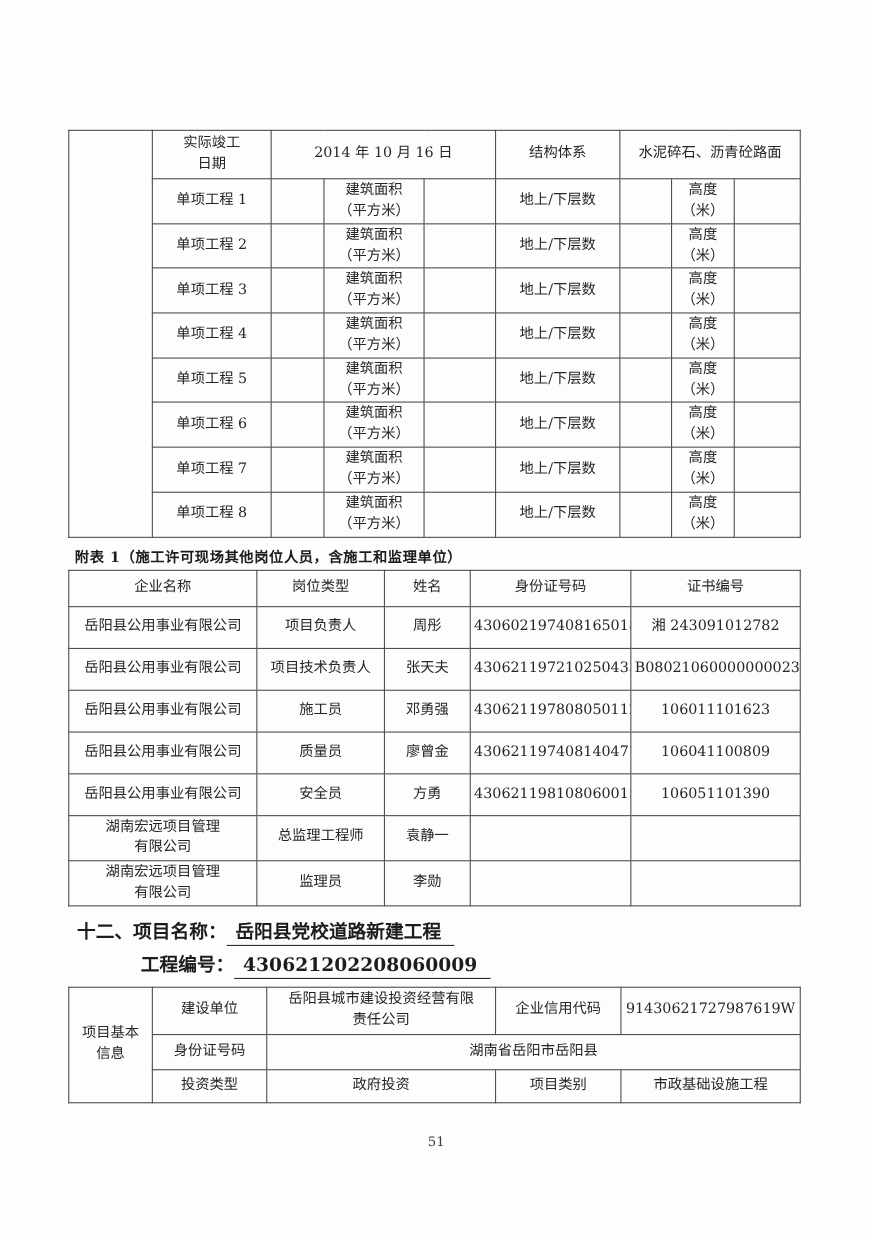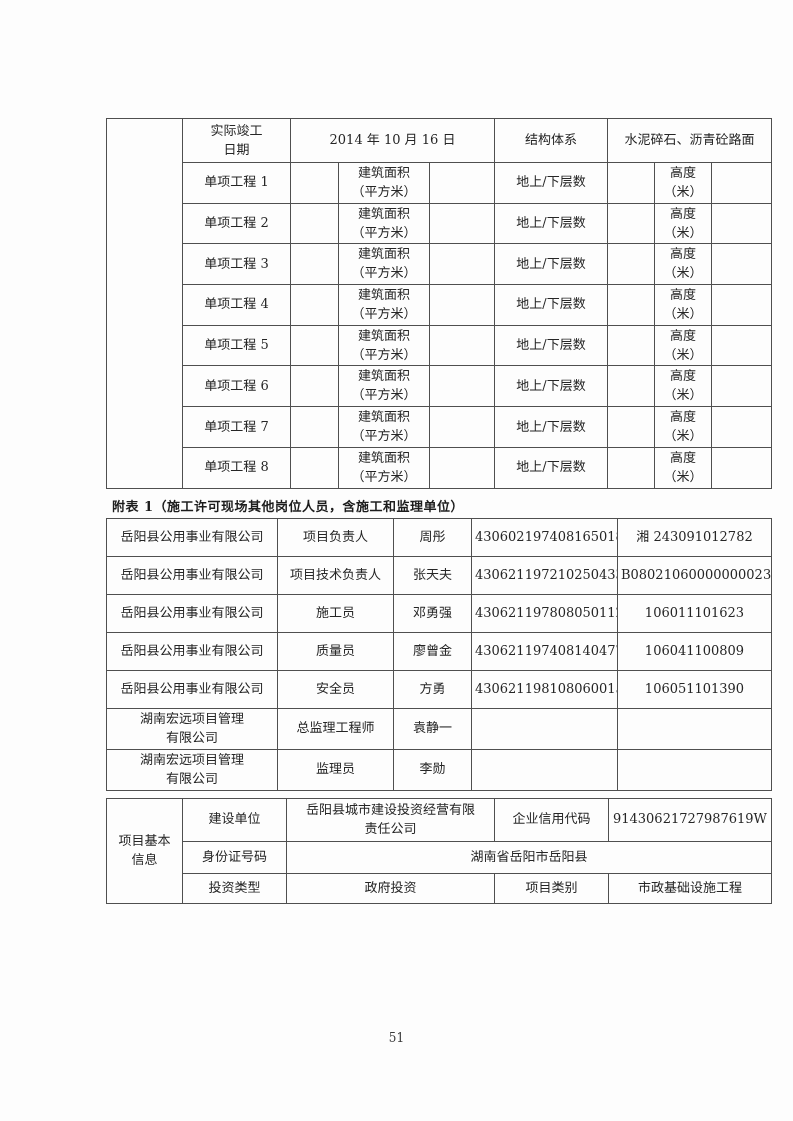--- a/index.html
+++ b/index.html
@@ -8,21 +8,20 @@
     font-family: "DejaVu Serif", "Liberation Serif", serif;
     color: #1f1f1f;
   }
   .page {
     position: relative;
     width: 793px;
     height: 1121px;
     margin: 0 auto;
     background: #fdfdfd;
     overflow: hidden;
-    padding-left: 44px;
   }
   table.doc-table {
     border-collapse: collapse;
     table-layout: fixed;
     width: 665px;
     margin-left: 62px;
   }
   table.doc-table td {
     border: 1px solid #4f4f4f;
     text-align: center;
@@ -203,20 +202,27 @@
 
   <table class="doc-table" id="appendix-table">
     <colgroup>
       <col style="width:171px">
         <col style="width:116px">
         <col style="width:78px">
       <col style="width:146px">
         <col style="width:154px">
     </colgroup>
     <tbody>
+        <tr class="hdr">
+      <td>企业名称</td>
+      <td>岗位类型</td>
+      <td>姓名</td>
+      <td>身份证号码</td>
+      <td>证书编号</td>
+    </tr>
     <tr class="r">
       <td class="preline">岳阳县公用事业有限公司</td>
       <td>项目负责人</td>
       <td>周彤</td>
       <td>430602197408165018</td>
       <td>湘 243091012782</td>
     </tr>
     <tr class="r">
       <td class="preline">岳阳县公用事业有限公司</td>
       <td>项目技术负责人</td>
@@ -257,20 +263,24 @@
       <td class="preline">湖南宏远项目管理
 有限公司</td>
       <td>监理员</td>
       <td>李勋</td>
       <td></td>
       <td></td>
     </tr>
   </tbody>
     </table>
 
+  <div class="section12">
+    <div><span>十二、项目名称：</span><span class="uval">岳阳县党校道路新建工程</span></div>
+    <div class="line2"><span>工程编号：</span><span class="uval">430621202208060009</span></div>
+  </div>
 
   <table class="doc-table" id="project-info-table">
     <colgroup>
       <col style="width:76px">
         <col style="width:104px">
         <col style="width:208px">
       <col style="width:114px">
         <col style="width:163px">
     </colgroup>
     <tbody>

